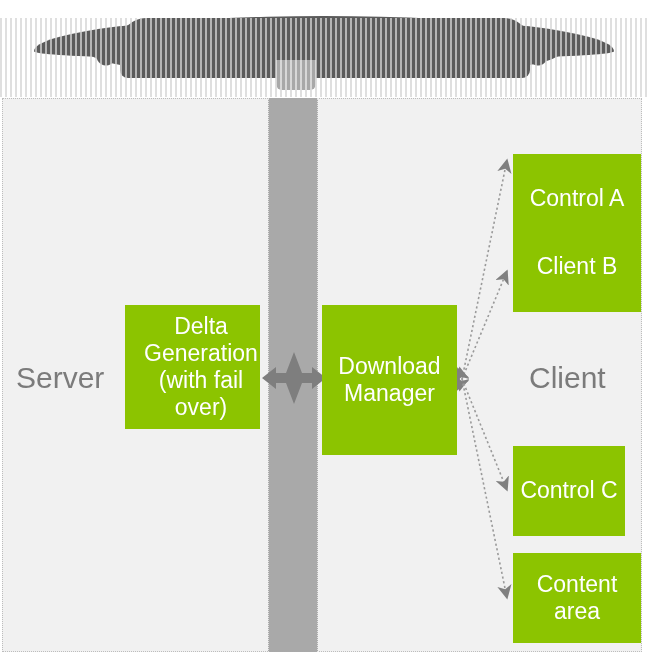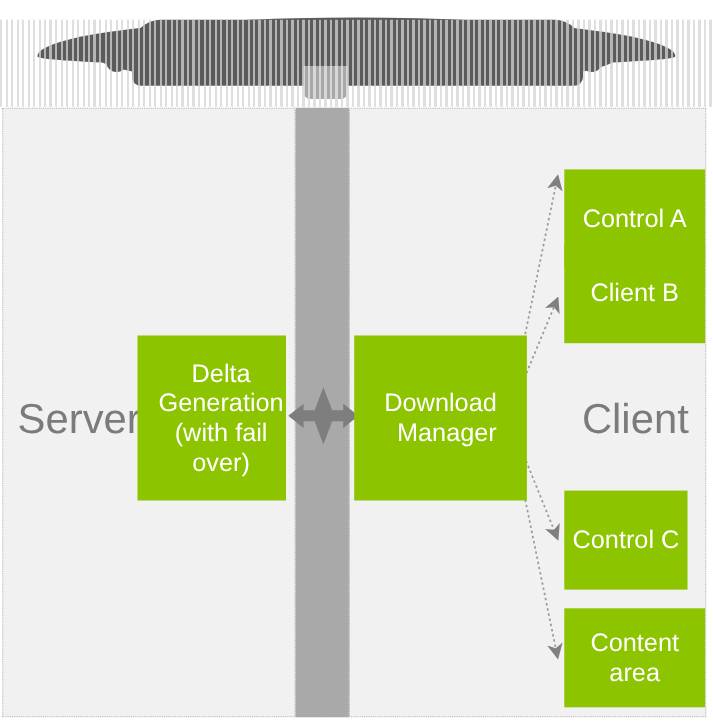--- a/index.html
+++ b/index.html
@@ -130,21 +130,21 @@
     background: #a9a9a9;
     border-left: 1px dotted #e3e3e3;
     border-right: 1px dotted #e3e3e3;
     box-sizing: border-box;
   }
 
   
   .zone-label {
     position: absolute;
     color: #7b7b7b;
-    font-size: 38px;
+    font-size: 30px;
     font-weight: 400;
     white-space: nowrap;
     line-height: 1;
   }
   #zone-server { left: 16px;  top: 363px; }
   #zone-client { left: 489px; top: 363px; margin-left: 40px; }
 
   
   .node {
     position: absolute;
@@ -154,22 +154,22 @@
     align-items: center;
     justify-content: center;
     text-align: center;
     font-size: 23px;
     line-height: 1.18;
     font-weight: 400;
     box-sizing: border-box;
     padding: 4px 6px;
   }
 
-  #node-delta    { left: 125px; top: 305px; width: 135px; height: 150px; padding-left: 23px; }
-  #node-download { left: 322px; top: 305px; width: 157px; height: 150px; text-align: right; }
+  #node-delta    { left: 125px; top: 305px; width: 135px; height: 124px; padding-left: 23px; }
+  #node-download { left: 322px; top: 305px; width: 135px; height: 150px; }
 
   #node-control-a { left: 513px; top: 114px; width: 128px; height: 89px; margin-top: 40px; }
   #node-control-b { left: 513px; top: 222px; width: 128px; height: 90px; }
   #node-control-c { left: 513px; top: 446px; width: 112px; height: 90px; }
   #node-content   { left: 513px; top: 553px; width: 128px; height: 90px; }
 
   
   .connectors {
     position: absolute;
     left: 0;

